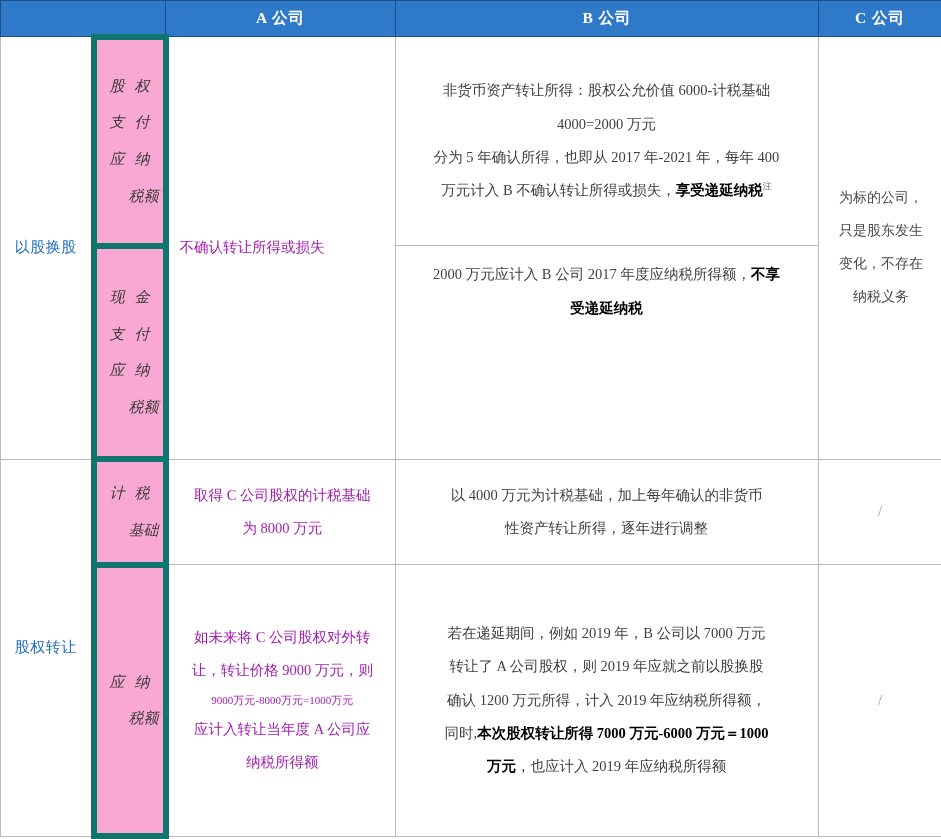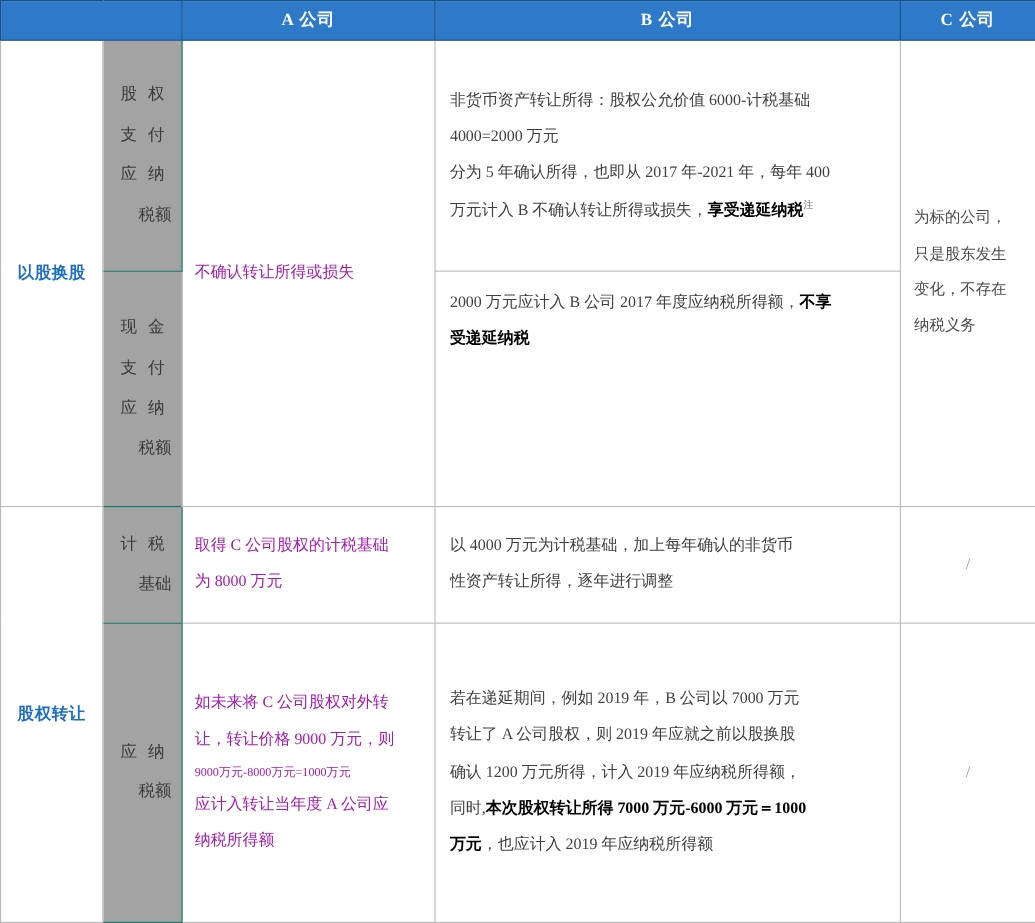--- a/index.html
+++ b/index.html
@@ -59,35 +59,36 @@
     background:#ffffff;
   }
   .cell.pad{padding:6px 10px 6px 11px;}
   .cell.padb{padding:6px 14px 6px 13px;}
 
   
   .cat{
     text-align:center;
     vertical-align:middle;
     color:#1f6fc0;
-    font-weight:bold;
+    font-weight:normal;
     font-size:15px;
     letter-spacing:0.5px;
     font-family:"Liberation Sans","DejaVu Sans",sans-serif;
     border:1px solid #b9b9b9;
     background:#ffffff;
   }
 
   
   .sub{
-    border:1px solid #0f766e;
-    vertical-align:middle;
-    text-align:center;
-    background:#a3a3a3;
+    border:6px solid #0f766e;
+    vertical-align:middle;
+    text-align:center;
+    background:#f9a8d4;
     padding:8px 10px;
+    font-style:italic;
   }
   .sub .stack{
     display:block;
     font-size:15px;
     color:#3a3a3a;
     line-height:2.45;
     letter-spacing:0;
     font-family:"Liberation Sans","DejaVu Sans",sans-serif;
   }
   .sub .pair{
@@ -129,21 +130,21 @@
     text-align:center;
     color:#9a9a9a;
     font-size:15px;
     padding:0;
   }
 
   b.em{font-weight:bold;color:#000000;}
   sup.note{font-size:9px;vertical-align:super;color:#6a6a6a;}
 
   .nowrapline{white-space:nowrap;}
-  p.ln{margin:0;}
+  p.ln{margin:0;text-align:center;}
 </style>
 </head>
 <body>
 
 <div class="sheet">
   <table class="tbl">
     <colgroup>
       <col class="c-cat">
         <col class="c-sub">
         <col class="c-a">

